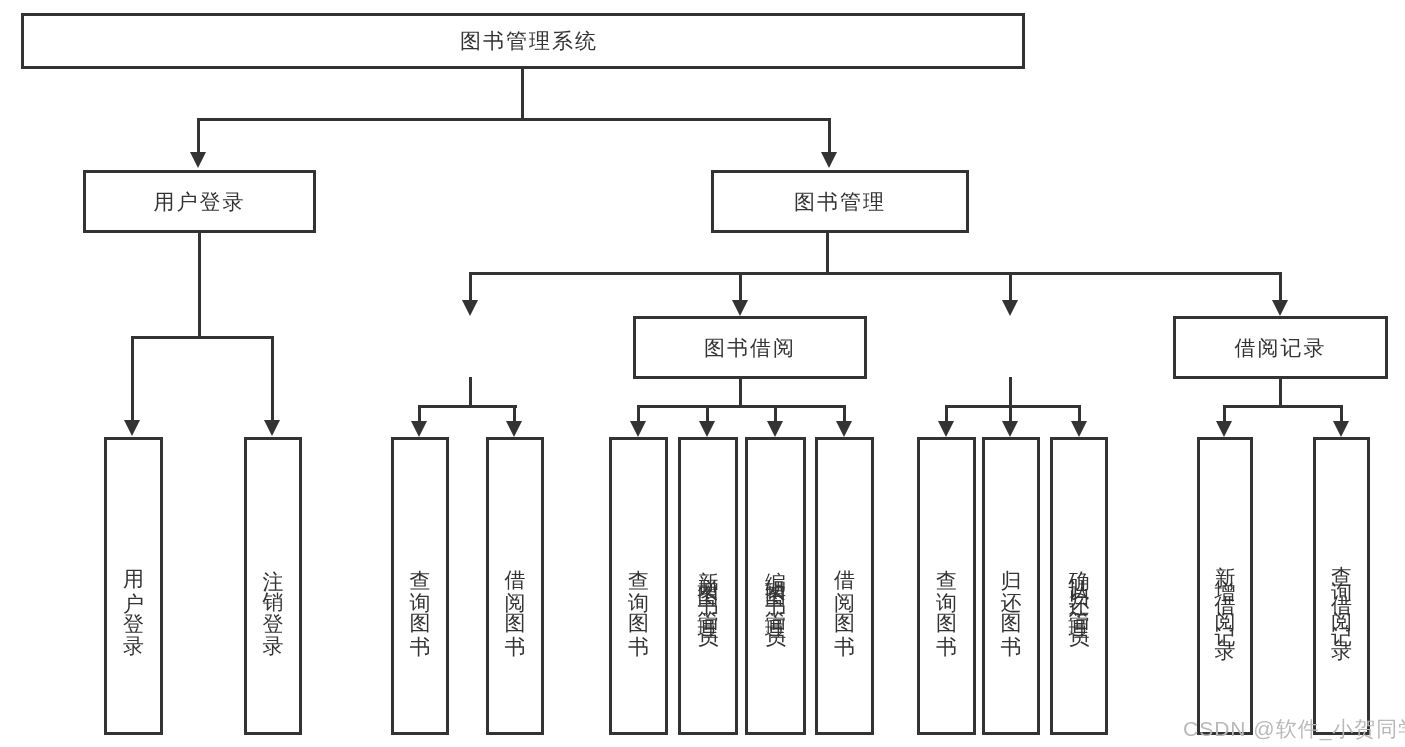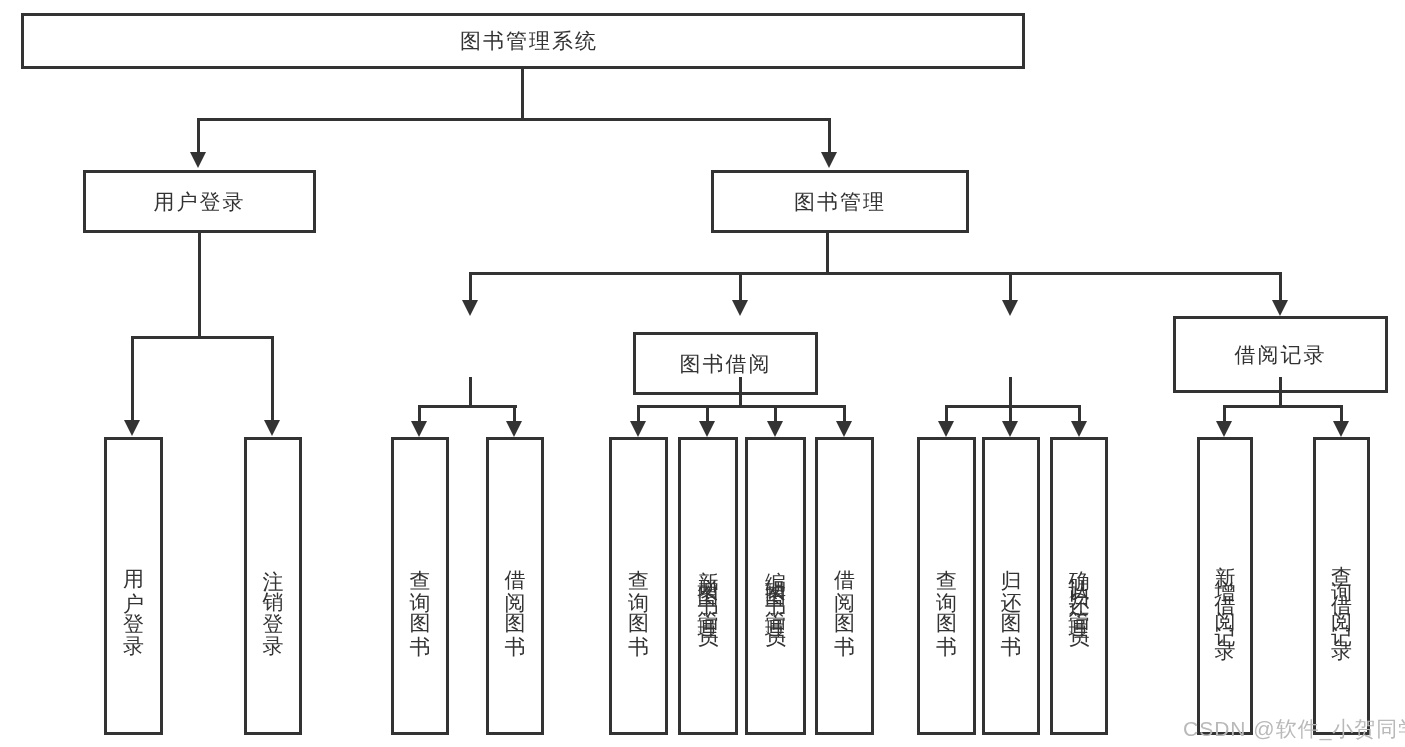--- a/index.html
+++ b/index.html
@@ -82,22 +82,22 @@
   <div class="line" style="left:469px;top:272px;width:813px;height:3px;"></div>
   <div class="line" style="left:469px;top:272px;width:3px;height:30px;"></div>
   <div class="arrow" style="left:462px;top:300px;"></div>
   <div class="line" style="left:739px;top:272px;width:3px;height:30px;"></div>
   <div class="arrow" style="left:732px;top:300px;"></div>
   <div class="line" style="left:1009px;top:272px;width:3px;height:30px;"></div>
   <div class="arrow" style="left:1002px;top:300px;"></div>
   <div class="line" style="left:1279px;top:272px;width:3px;height:30px;"></div>
   <div class="arrow" style="left:1272px;top:300px;"></div>
 
-  <div class="box hlabel" style="left:633px;top:332px;width:185px;height:63px;">图书借阅</div>
-  <div class="box hlabel" style="left:1173px;top:316px;width:215px;height:77px;">借阅记录</div>
+  <div class="box hlabel" style="left:633px;top:316px;width:234px;height:63px;">图书借阅</div>
+  <div class="box hlabel" style="left:1173px;top:316px;width:215px;height:63px;">借阅记录</div>
 
   <div class="line" style="left:469px;top:377px;width:3px;height:30px;"></div>
   <div class="line" style="left:418px;top:405px;width:99px;height:3px;"></div>
   <div class="line" style="left:418px;top:405px;width:3px;height:17px;"></div>
   <div class="arrow" style="left:411px;top:421px;"></div>
   <div class="line" style="left:513px;top:405px;width:3px;height:17px;"></div>
   <div class="arrow" style="left:506px;top:421px;"></div>
 
   <div class="line" style="left:739px;top:377px;width:3px;height:30px;"></div>
   <div class="line" style="left:637px;top:405px;width:209px;height:3px;"></div>

